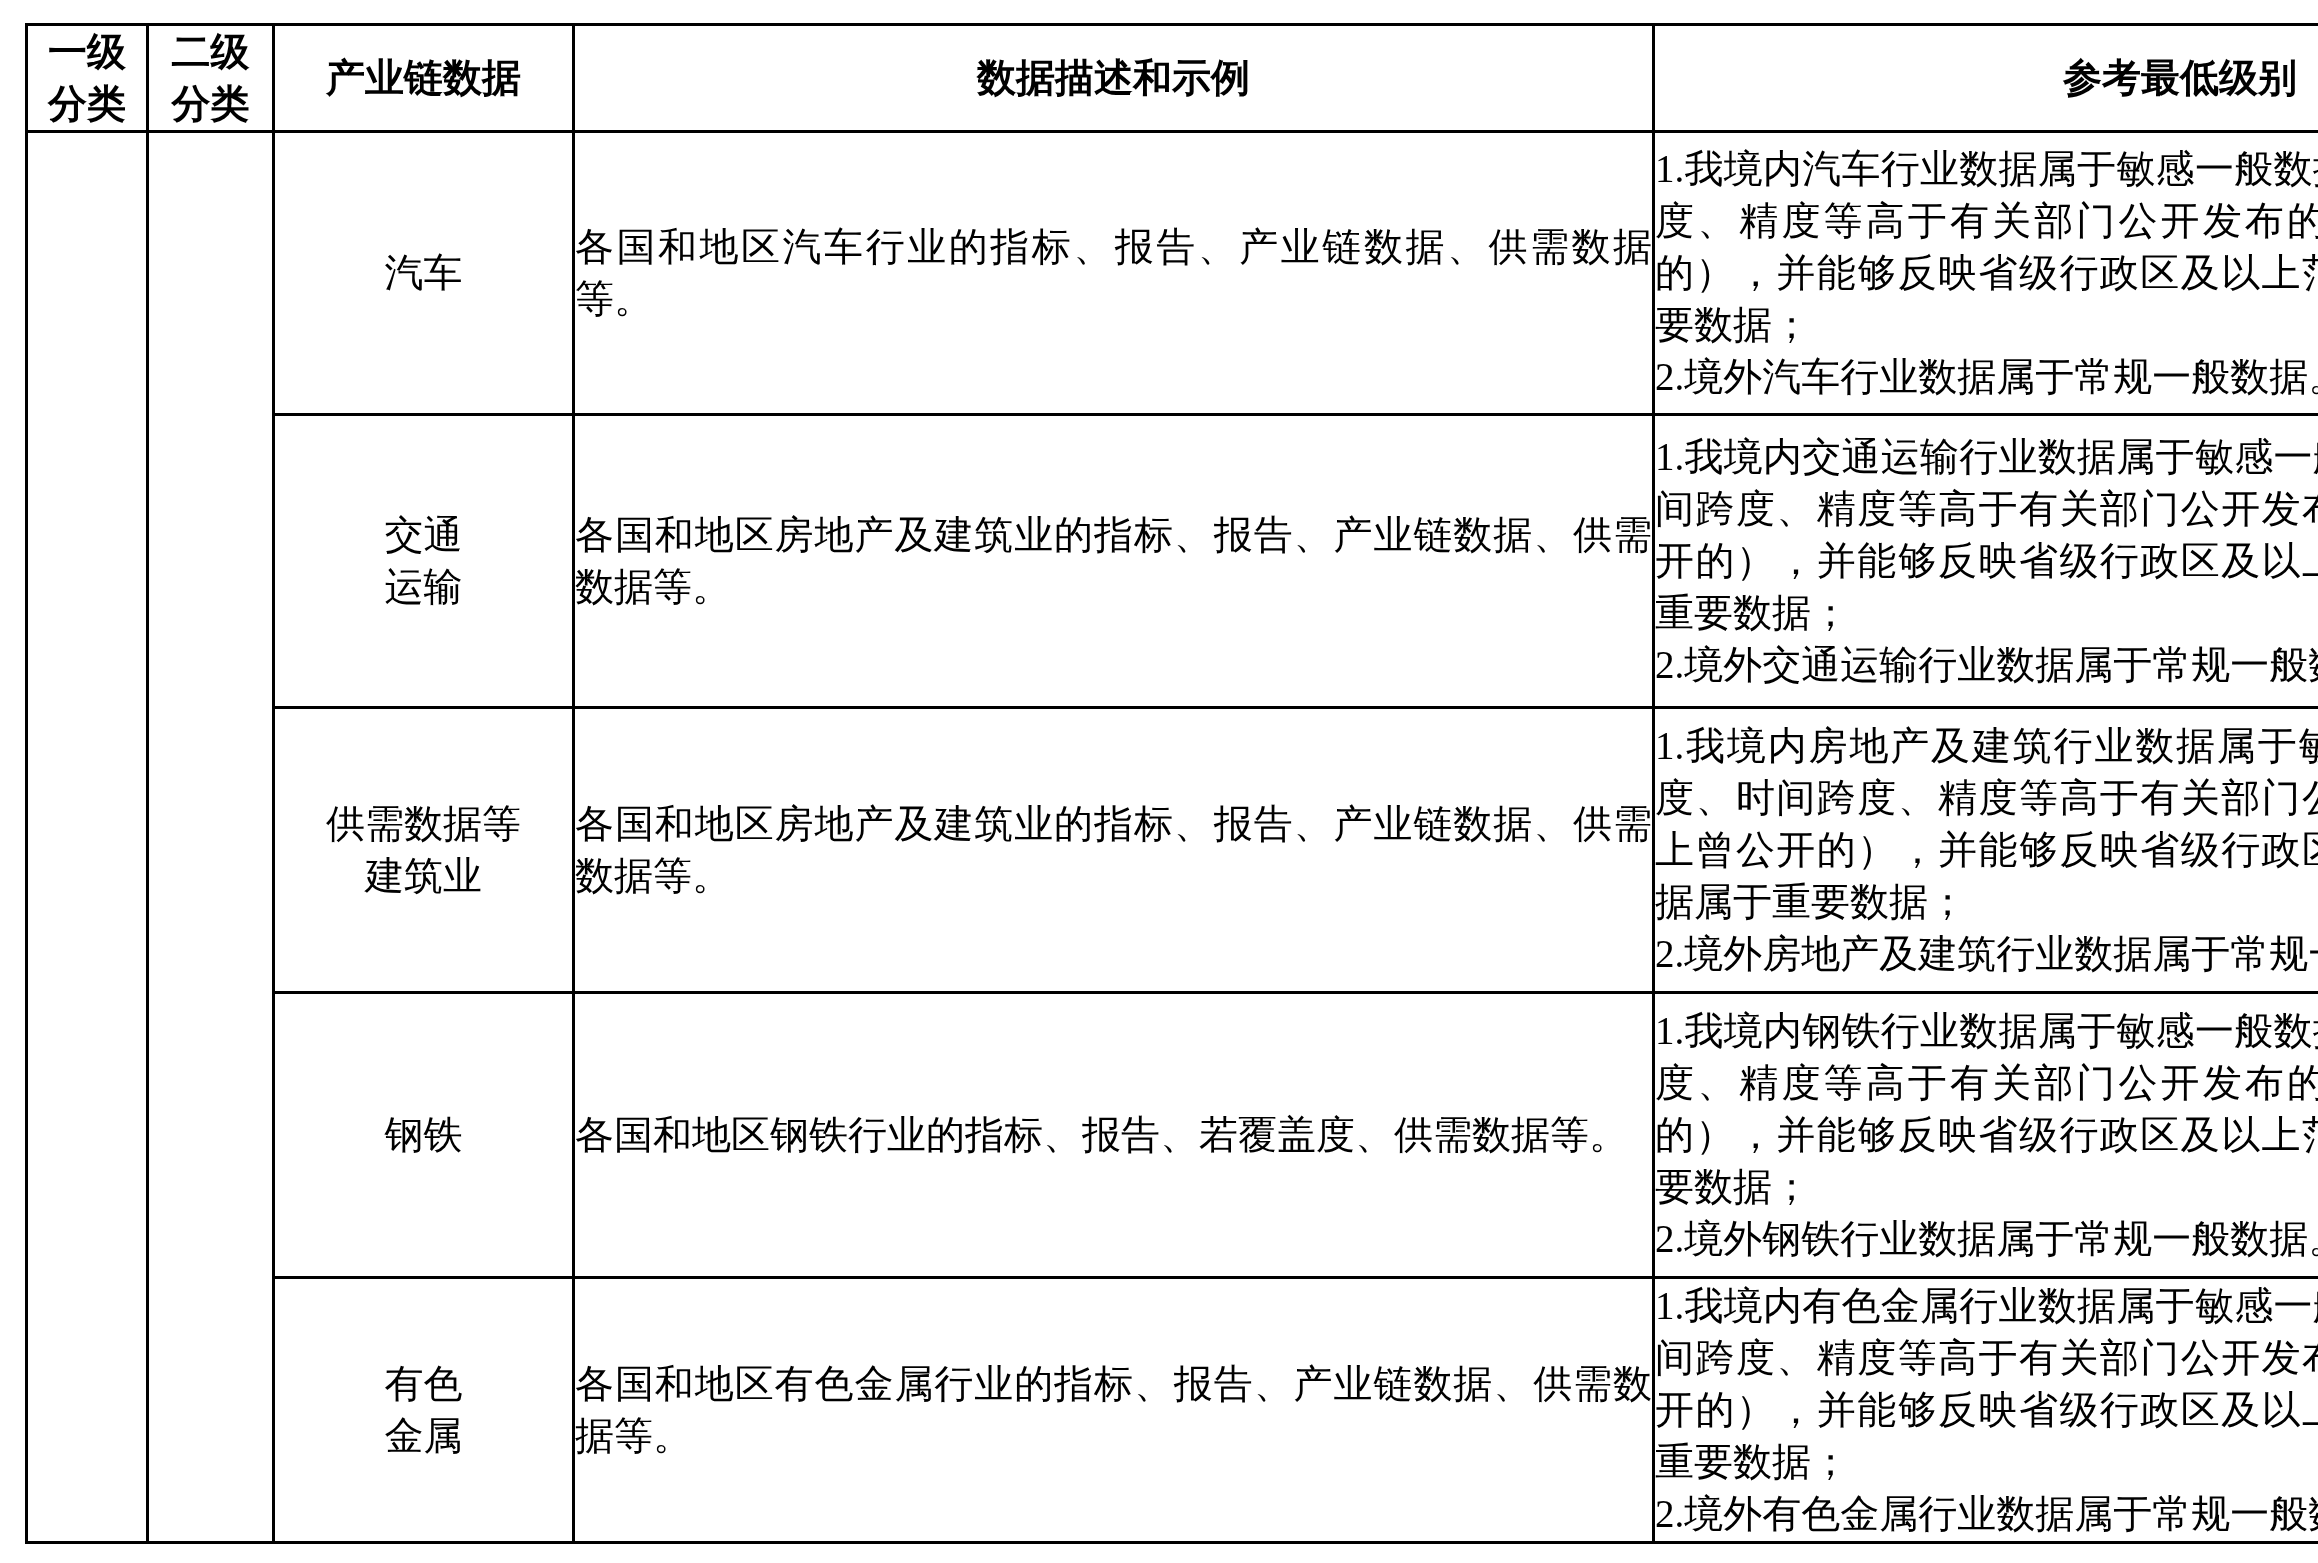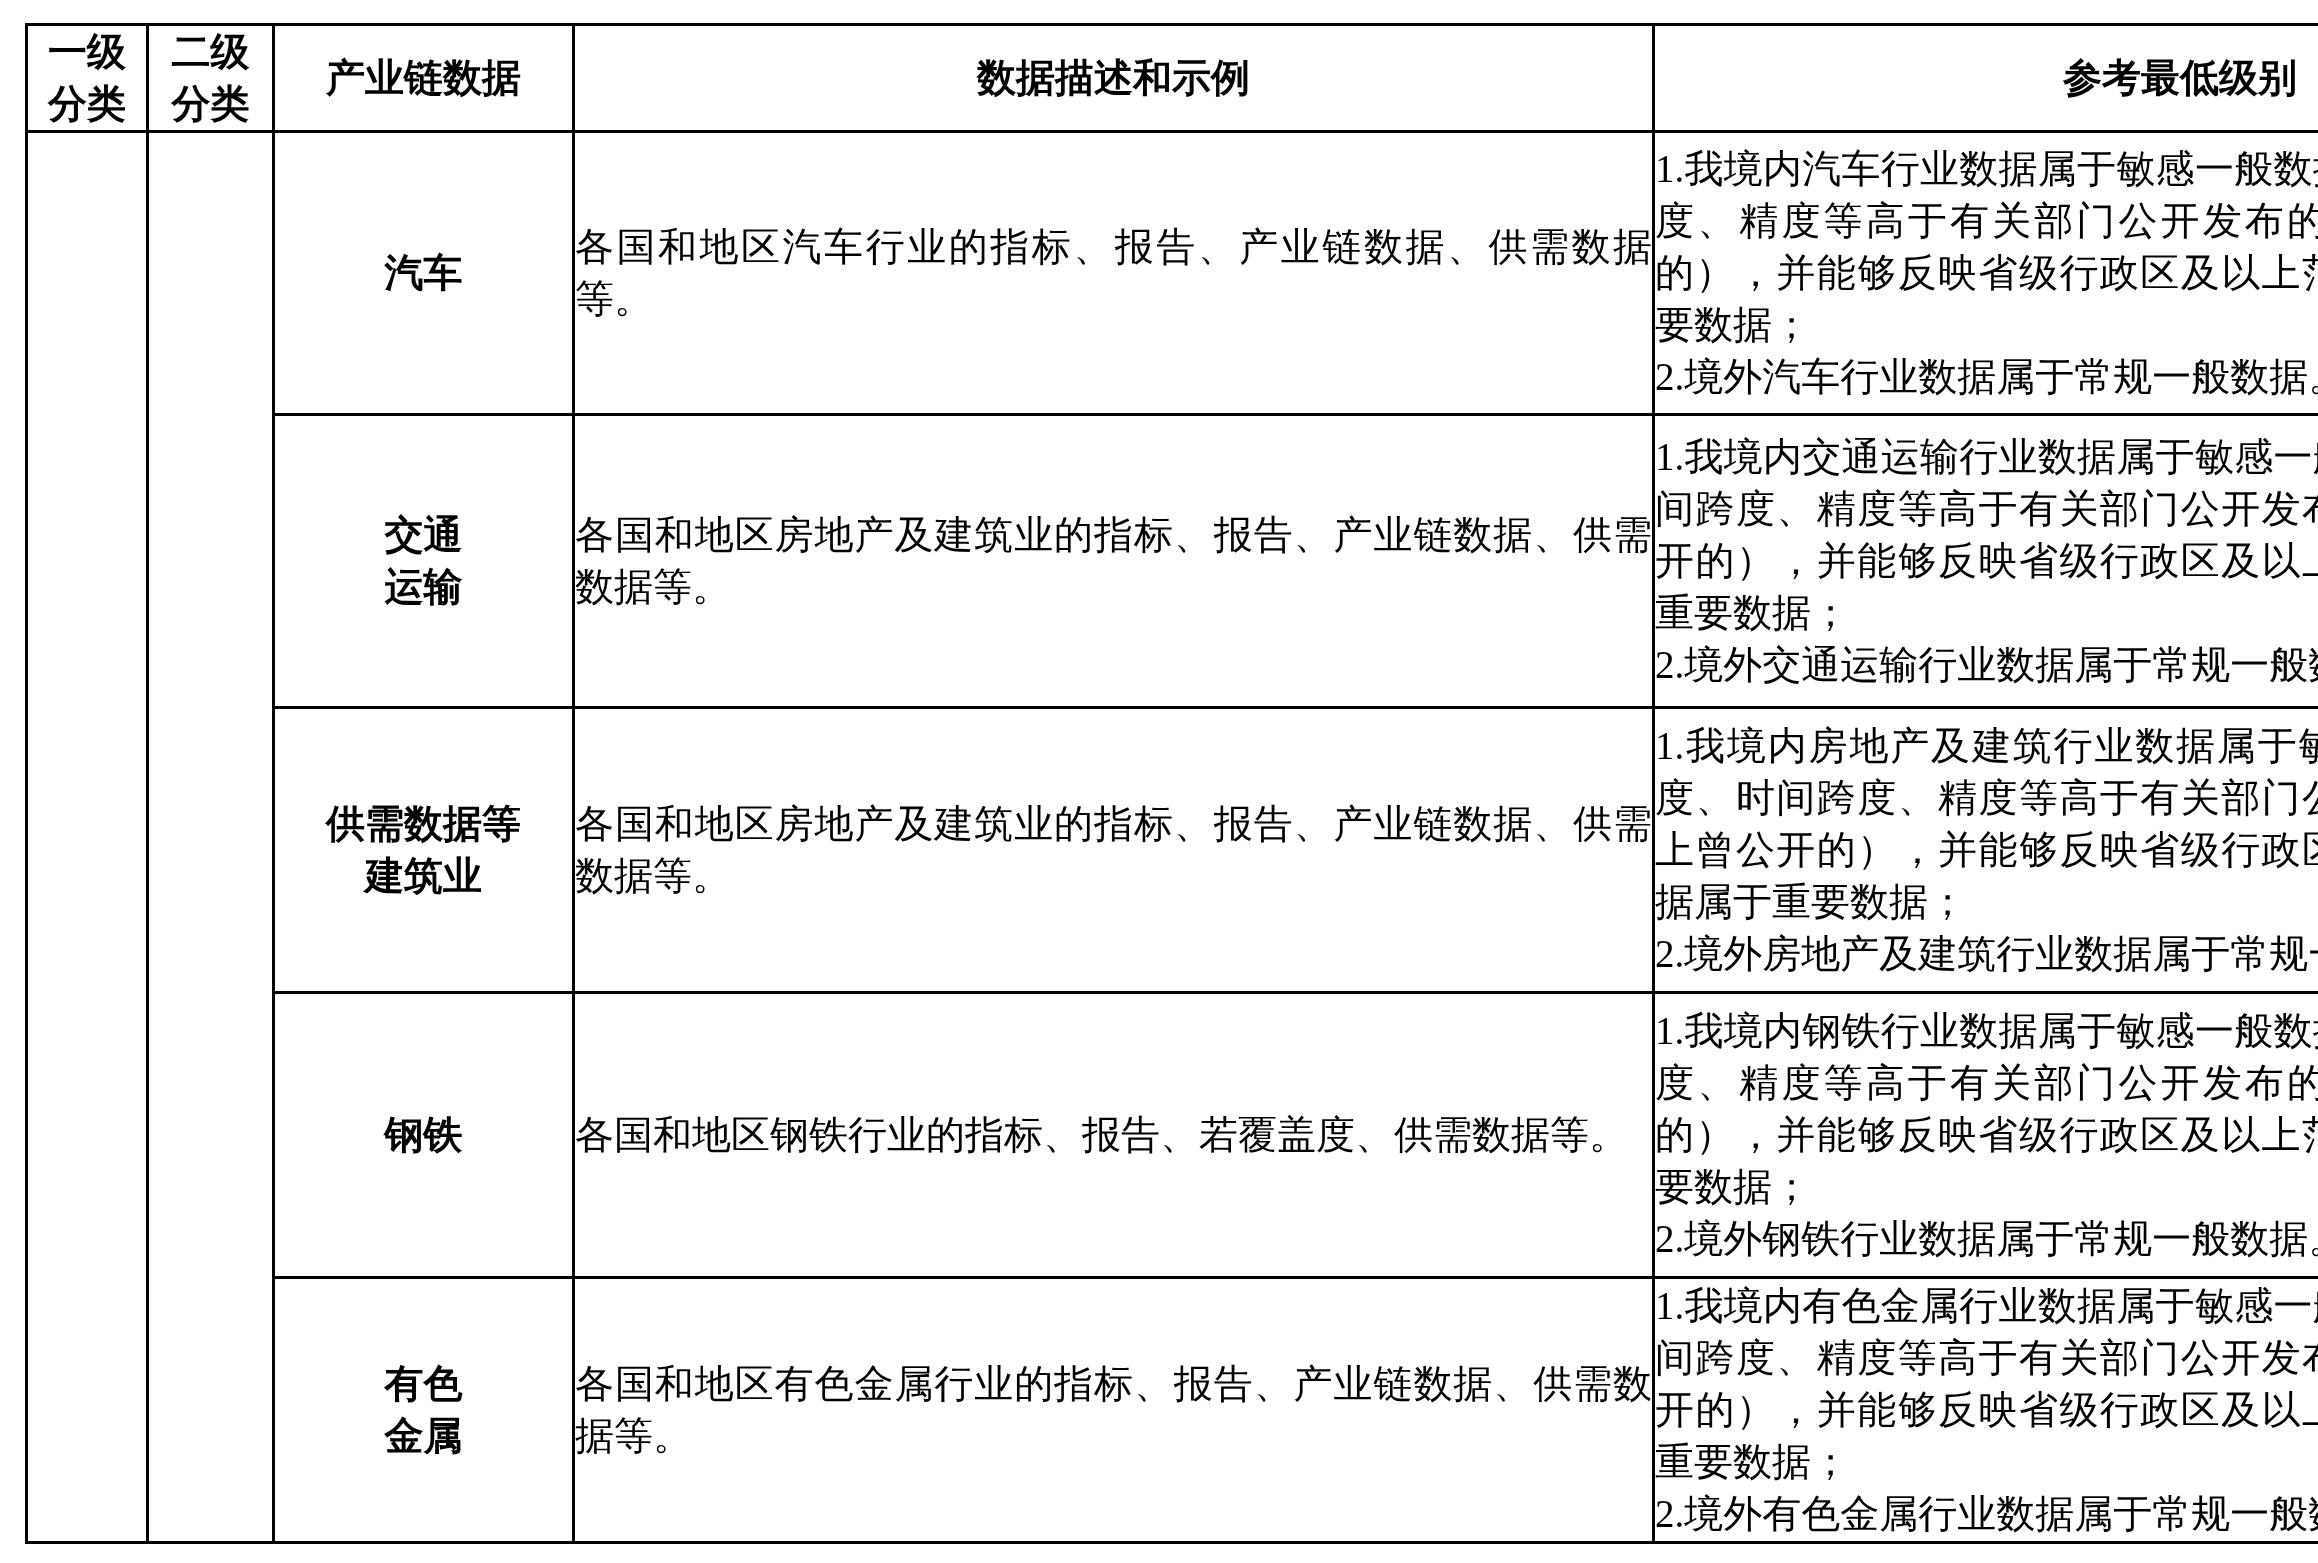--- a/index.html
+++ b/index.html
@@ -37,21 +37,20 @@
     font-size: 39px;
     line-height: 52px;
     text-align: center;
     white-space: pre-line;
   }
   td.cat {
     font-size: 39px;
     line-height: 52px;
     text-align: center;
     white-space: pre-line;
-    font-weight: bold;
   }
   td.desc {
     font-size: 39px;
     line-height: 52px;
     text-align: justify;
     text-justify: inter-ideograph;
     padding: 0 23px;
   }
   td.lvl {
     font-size: 39px;

